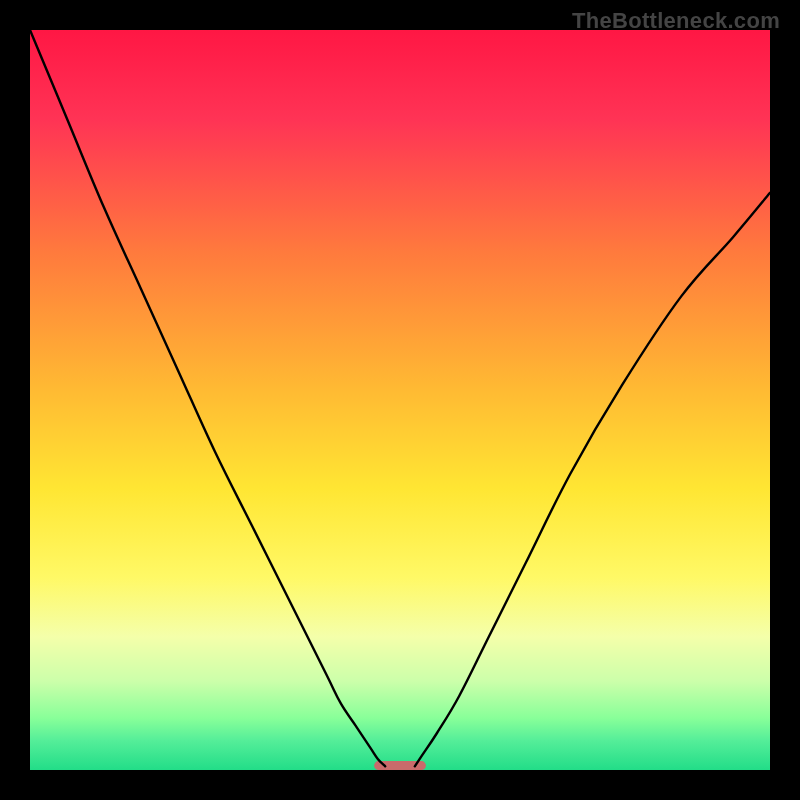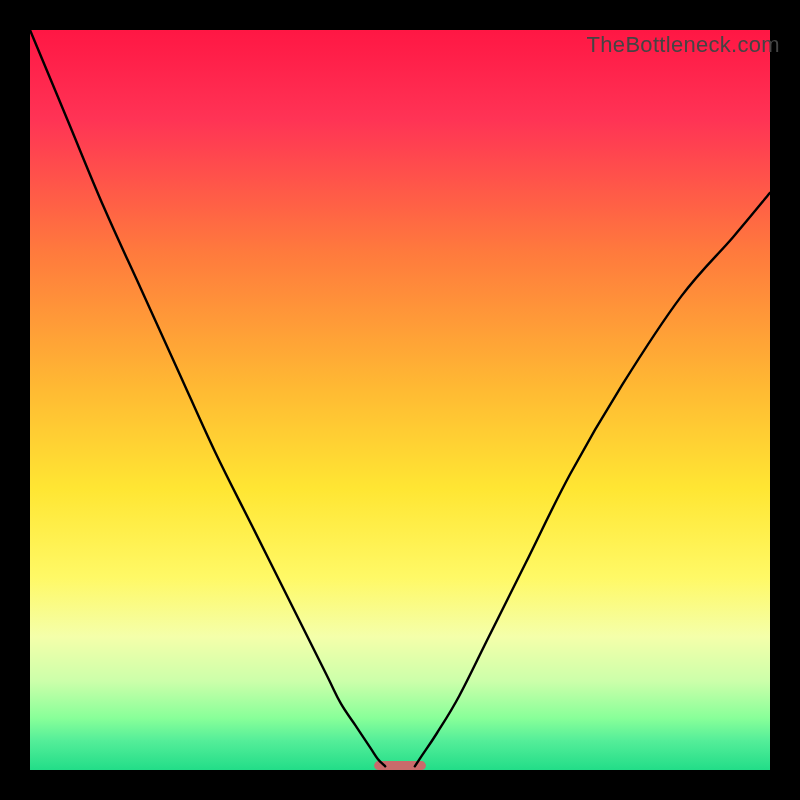--- a/index.html
+++ b/index.html
@@ -17,24 +17,23 @@
       left: 0;
       width: 800px;
       height: 800px;
     }
     .watermark {
       position: absolute;
       top: 8px;
       right: 20px;
       color: #444;
       font-size: 22px;
-      font-weight: normal;
+      font-weight: bold;
       z-index: 10;
       letter-spacing: 0.3px;
-      margin-top: 24px;
     }
     svg { display: block; }
   </style>
 </head>
 <body>
 
 <div class="chart-container">
   <svg id="chart-svg" width="800" height="800" viewBox="0 0 800 800">
       <defs>
         <linearGradient id="bg-grad" x1="0" y1="0" x2="0" y2="1">

